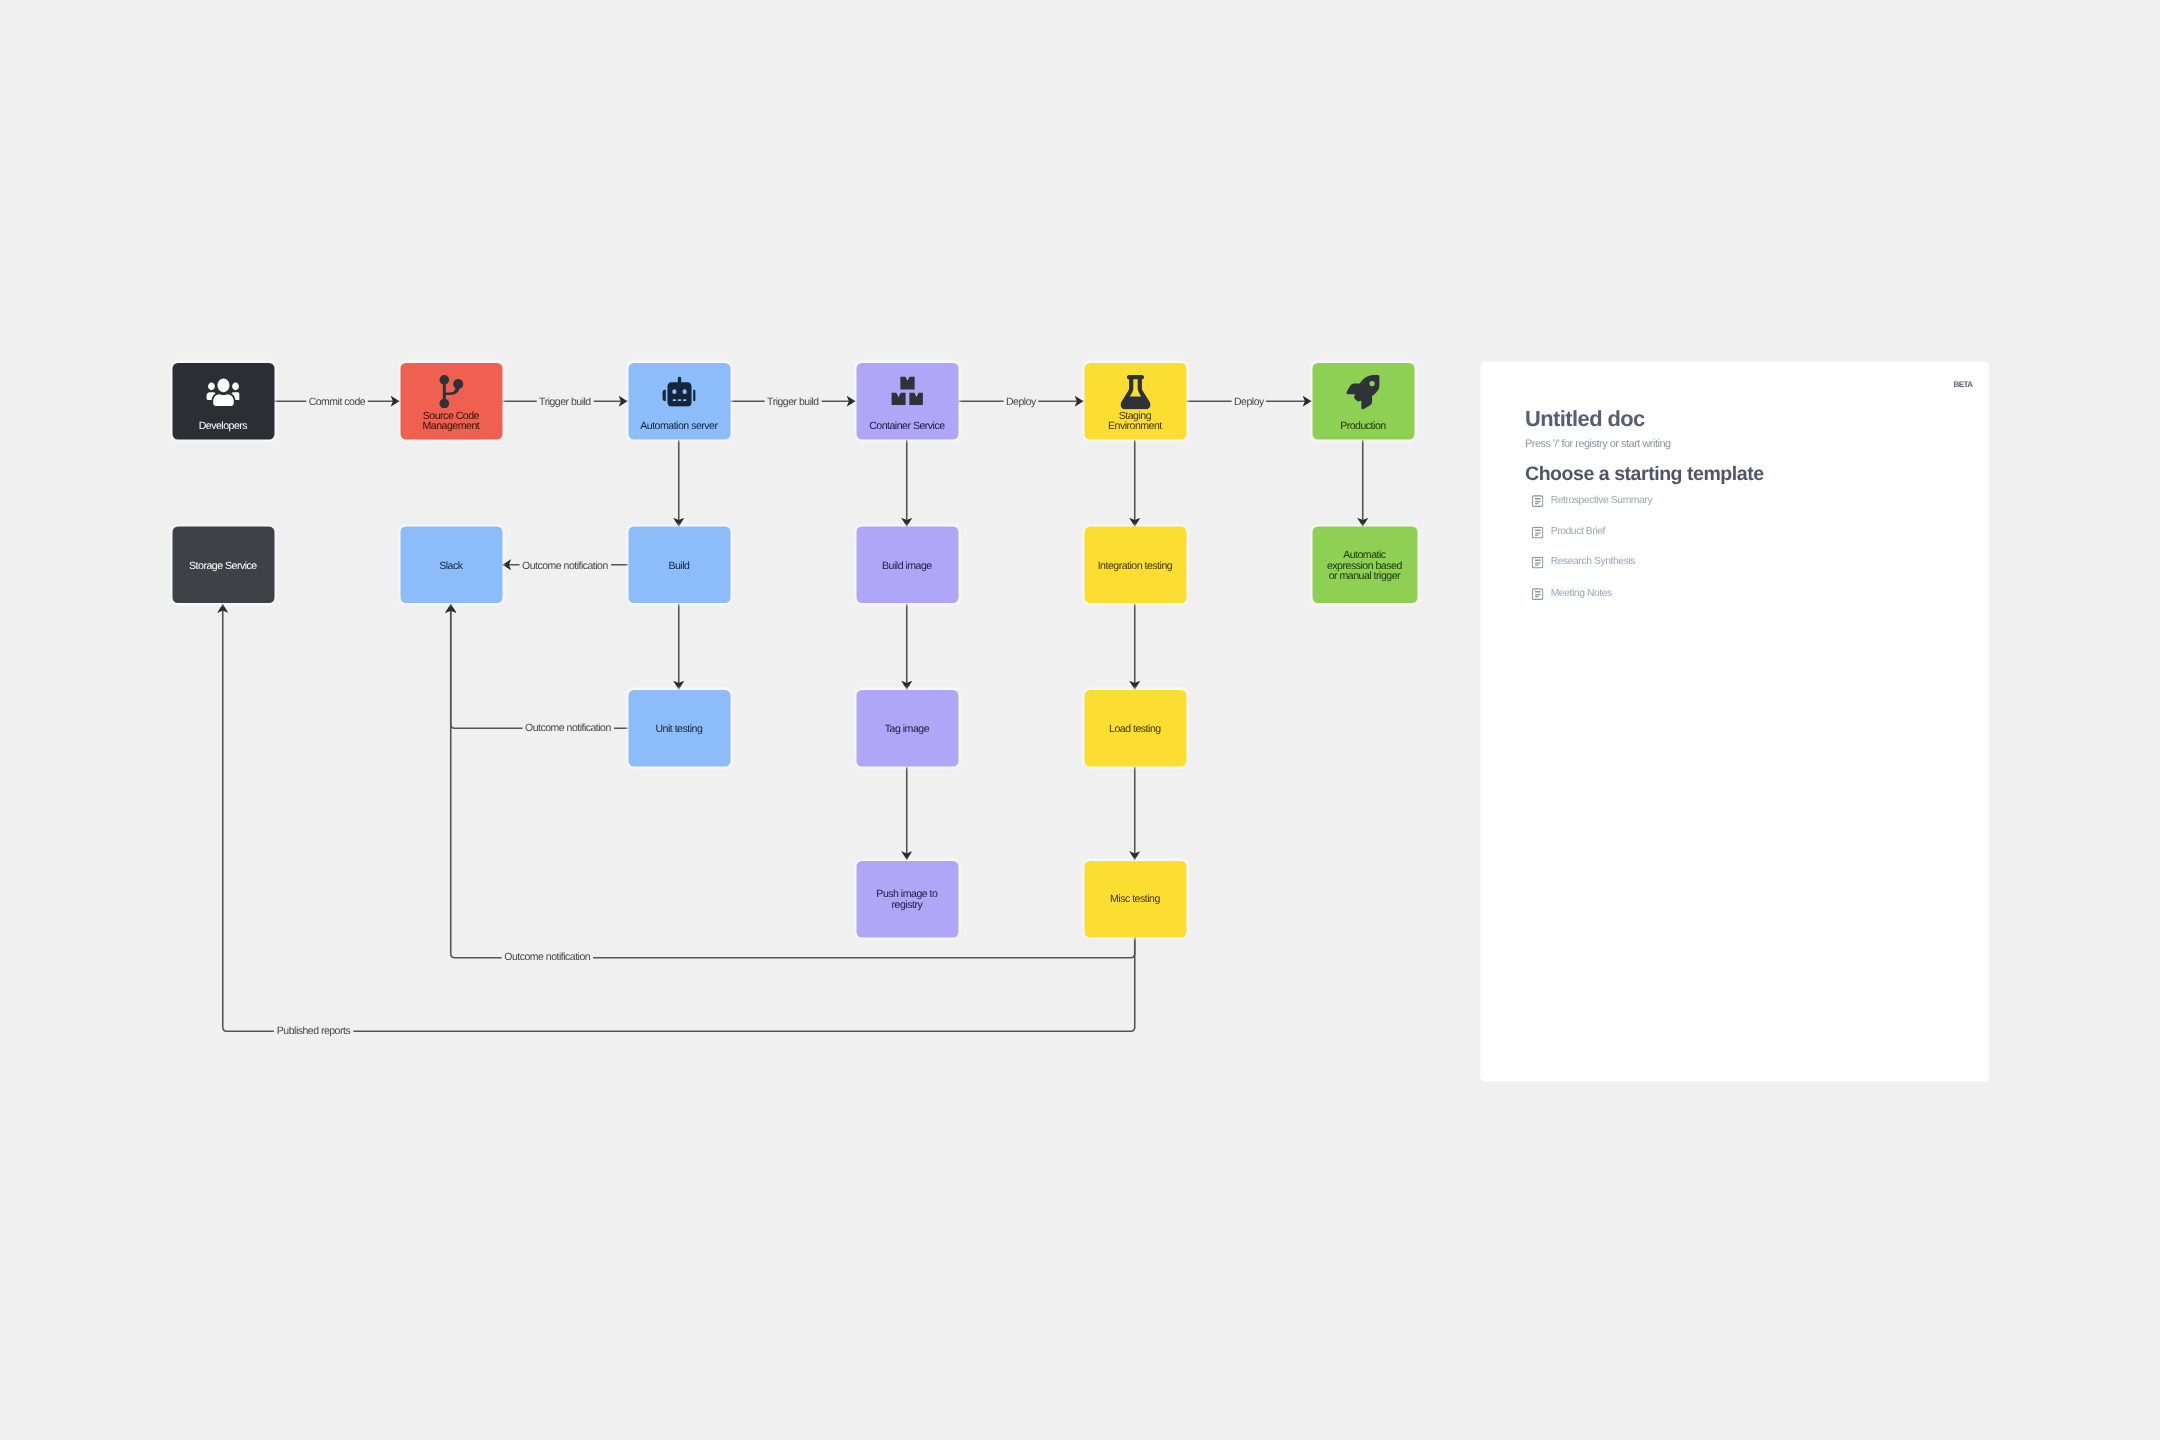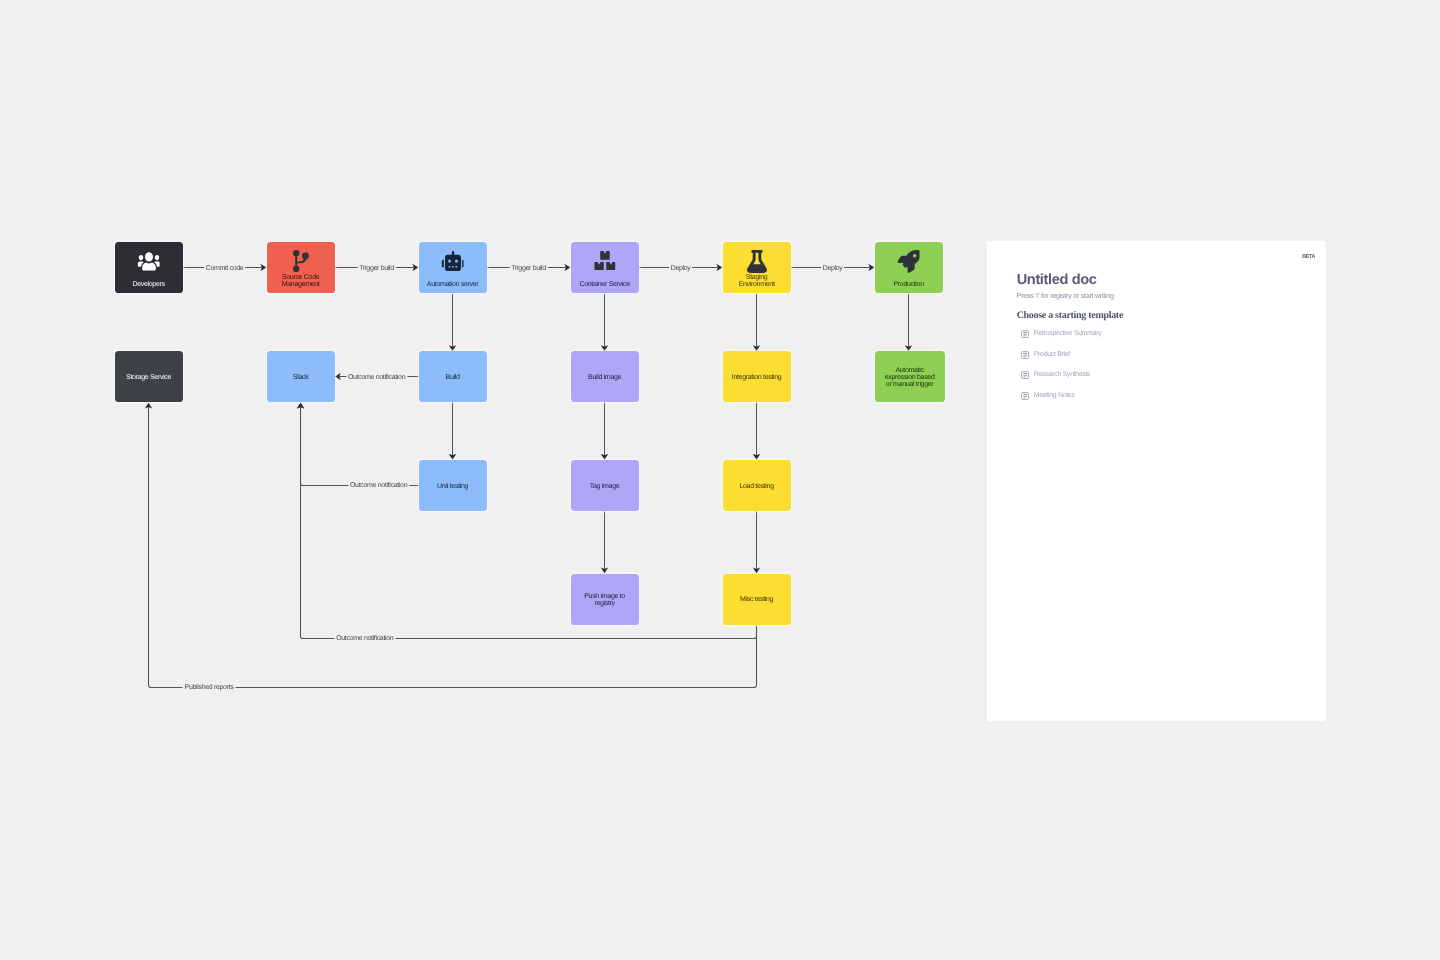--- a/index.html
+++ b/index.html
@@ -21,21 +21,21 @@
         background:#f0f0f0;padding:0 2px;line-height:7.5px;transform:translate(-50%,calc(-50% + 1px));
         -webkit-font-smoothing:antialiased;}
 
 #docpanel{position:absolute;left:986.5px;top:241px;width:339.5px;height:479.5px;background:#ffffff;
           border-radius:3px;}
 #beta{position:absolute;left:315.8px;top:12.8px;font-size:5.4px;font-weight:700;color:#5d6274;
       letter-spacing:-0.42px;line-height:6.4px;}
 #doctitle{position:absolute;left:30.2px;top:30.8px;font-size:14.6px;font-weight:700;color:#585c74;
           letter-spacing:-0.38px;line-height:17px;}
 #dochint{position:absolute;left:30.2px;top:49.8px;font-size:7.25px;letter-spacing:-0.31px;color:#8e93a6;line-height:9px;}
-#tmplhead{position:absolute;left:30.2px;top:70.2px;font-size:10px;letter-spacing:-0.3px;font-weight:700;color:#4f5468;line-height:9.2px;font-family:Liberation Serif, serif;}
+#tmplhead{position:absolute;left:30.2px;top:70.2px;font-size:13px;letter-spacing:-0.3px;font-weight:700;color:#4f5468;line-height:9.2px;}
 #tmpllist{position:absolute;left:0;top:0;width:100%;}
 .tmpl{position:absolute;left:34.4px;display:flex;align-items:flex-start;}
 .tmpl .ticon{color:#8e94a6;margin-right:4.8px;flex:0 0 auto;display:block;}
 .tmpl .tlabel{font-size:6.9px;letter-spacing:-0.28px;color:#a1a6b5;line-height:8.3px;margin-top:0.2px;}
 </style>
 </head>
 <body>
 
 <div id="root">
 

